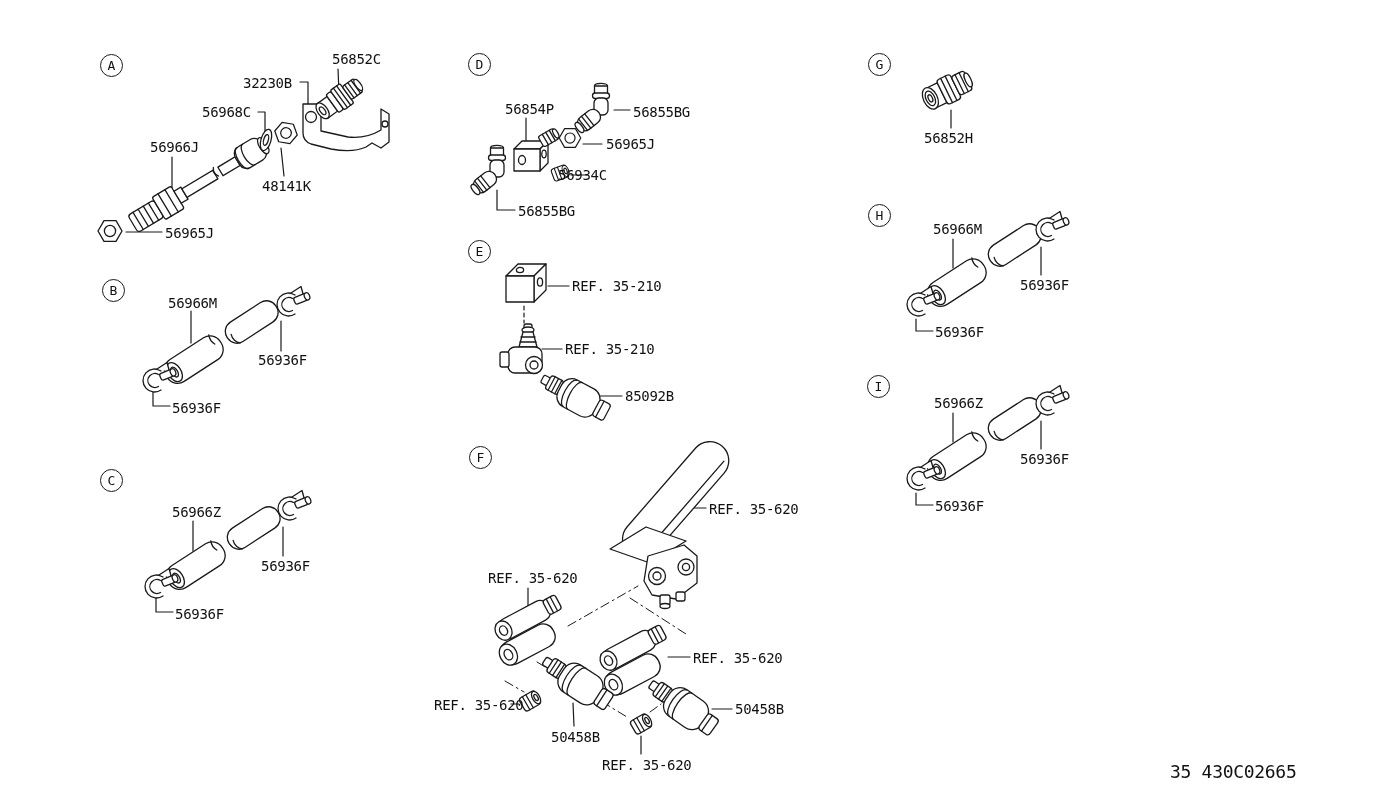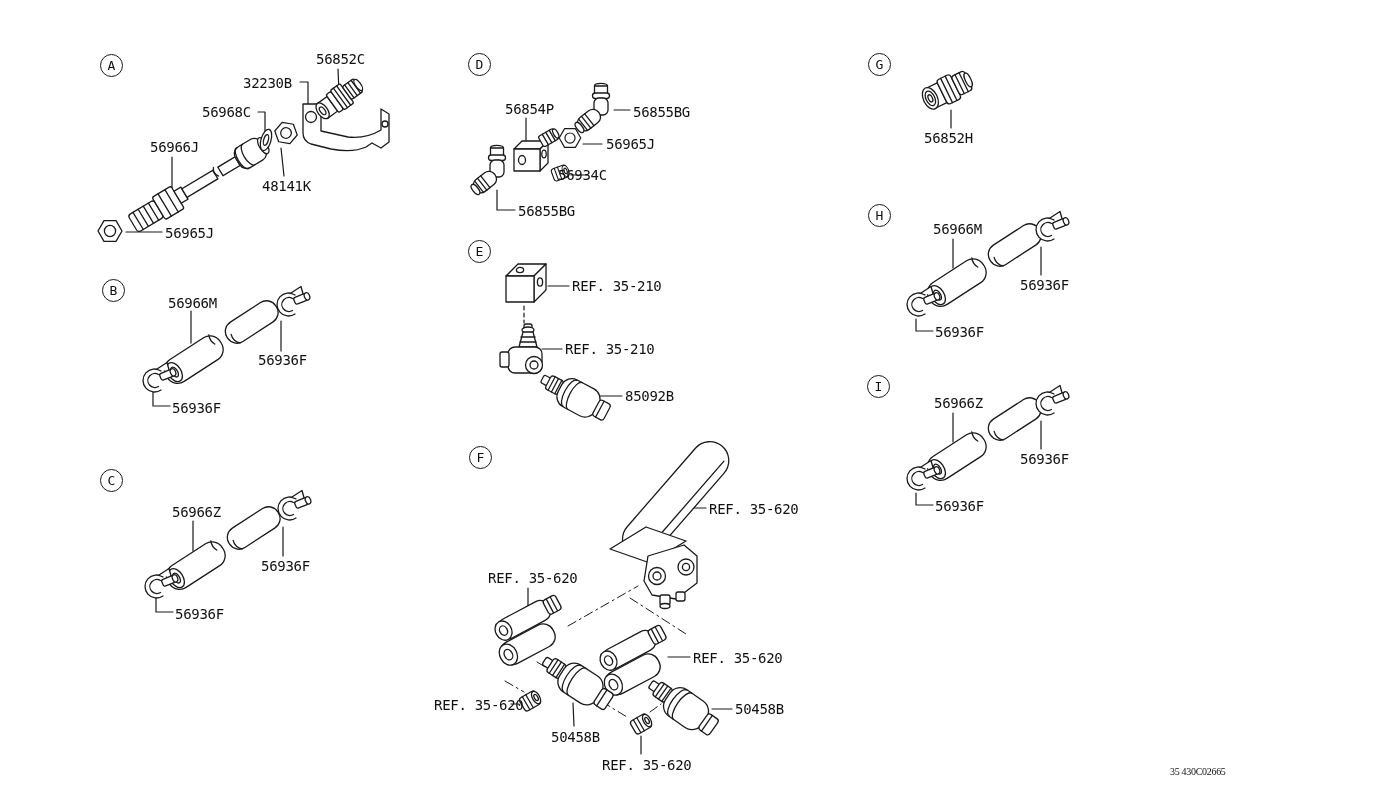--- a/index.html
+++ b/index.html
@@ -4,21 +4,21 @@
 <style>
   html,body{margin:0;padding:0;background:#f4f4f4;}
   #canvas{position:relative;width:1388px;height:797px;background:#ffffff;overflow:hidden;
           font-family:"DejaVu Sans Mono", monospace;}
   #art{position:absolute;left:0;top:0;}
   .plabel{position:absolute;font-size:14px;line-height:16px;color:#111;
           letter-spacing:-0.3px;white-space:pre;}
   .balloon{position:absolute;width:23px;height:23px;border:1.5px solid #1a1a1a;border-radius:50%;
            display:flex;align-items:center;justify-content:center;
            font-size:13px;color:#111;box-sizing:border-box;}
-  .footer{font-size:10px;font-family:Liberation Serif, serif;}
+  .footer{font-size:18px;}
   .ld{fill:none;stroke:#1a1a1a;stroke-width:1.2;}
   .cl{fill:none;stroke:#1a1a1a;stroke-width:1;stroke-dasharray:9 4 2 4;}
 </style>
 </head>
 <body>
 
 <div id="canvas">
 
   <svg id="art" width="1388" height="797" viewBox="0 0 1388 797">
     <defs>
@@ -337,21 +337,21 @@
   <div class="balloon" style="left:100px;top:54px">A</div>
   <div class="balloon" style="left:102px;top:279px">B</div>
   <div class="balloon" style="left:100px;top:469px">C</div>
   <div class="balloon" style="left:468px;top:53px">D</div>
   <div class="balloon" style="left:468px;top:240px">E</div>
   <div class="balloon" style="left:469px;top:446px">F</div>
   <div class="balloon" style="left:868px;top:53px">G</div>
   <div class="balloon" style="left:868px;top:204px">H</div>
   <div class="balloon" style="left:867px;top:375px">I</div>
 
-  <span class="plabel" style="left:316px;top:51px">56852C</span>
+  <span class="plabel" style="left:332px;top:51px">56852C</span>
   <span class="plabel" style="left:243px;top:75px">32230B</span>
   <span class="plabel" style="left:202px;top:104px">56968C</span>
   <span class="plabel" style="left:150px;top:139px">56966J</span>
   <span class="plabel" style="left:262px;top:178px">48141K</span>
   <span class="plabel" style="left:165px;top:225px">56965J</span>
 
   <span class="plabel" style="left:168px;top:295px">56966M</span>
   <span class="plabel" style="left:258px;top:352px">56936F</span>
   <span class="plabel" style="left:172px;top:400px">56936F</span>
 

